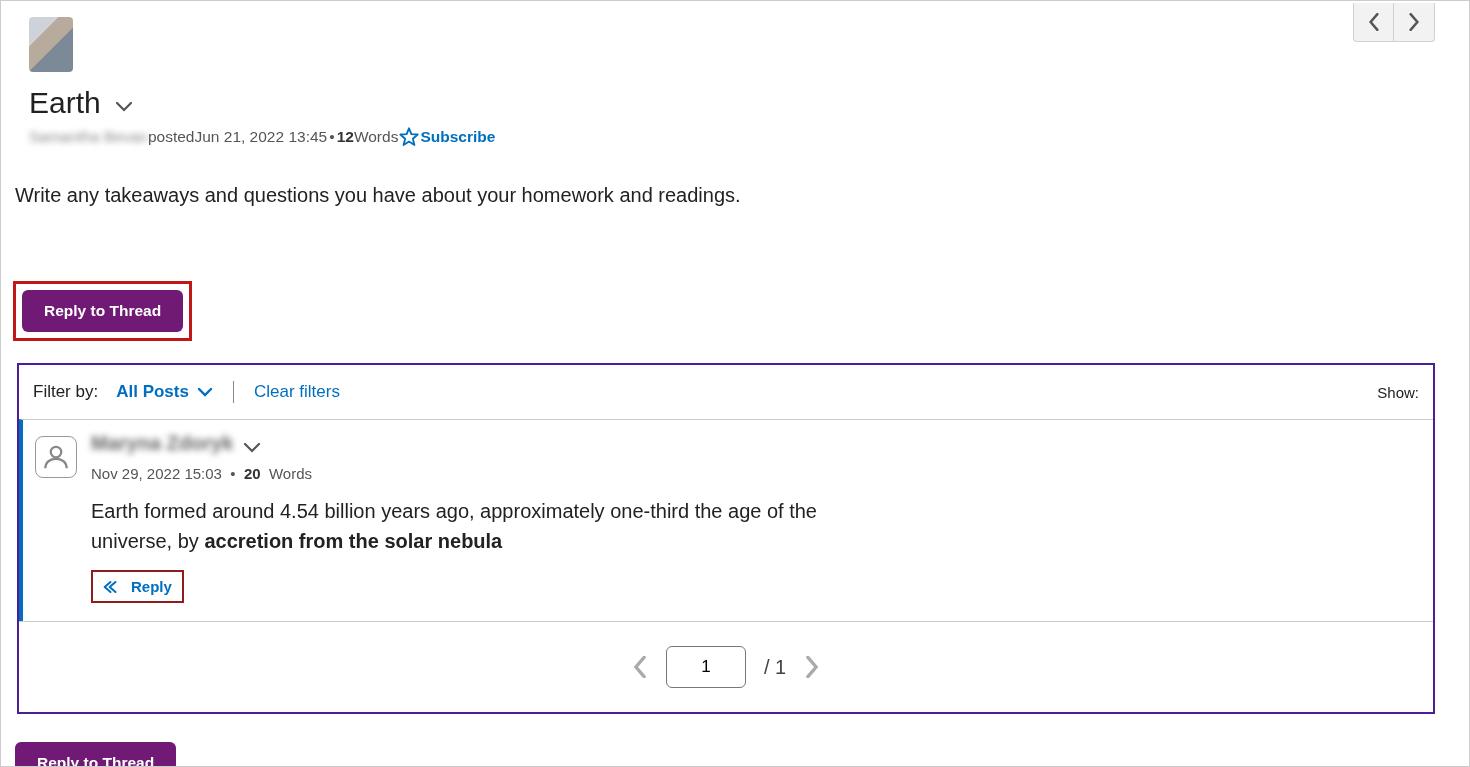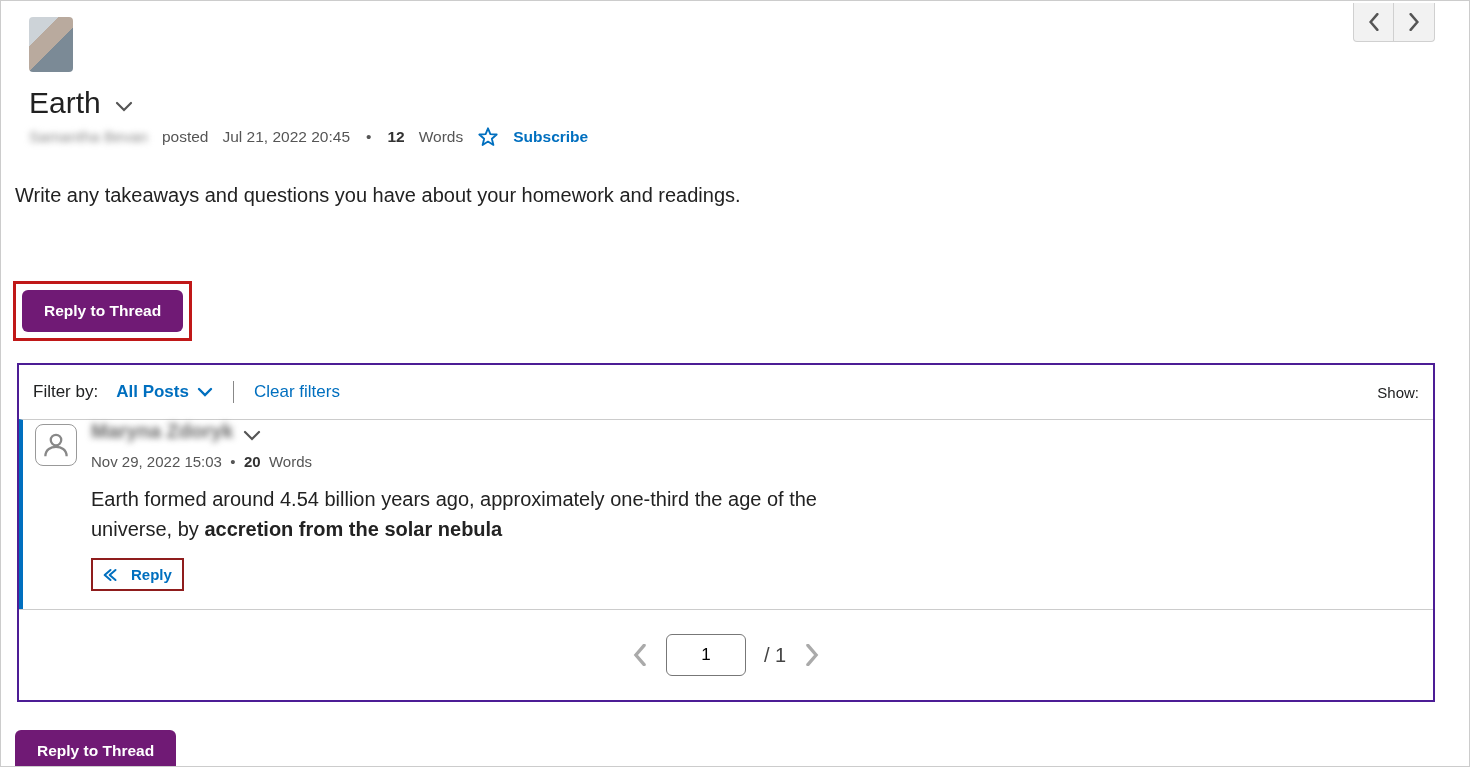--- a/index.html
+++ b/index.html
@@ -65,21 +65,21 @@
     color: #212121;
   }
   .chev-down-btn {
     color: #444;
     cursor: pointer;
     padding-top: 8px;
   }
   .meta-row {
     display: flex;
     align-items: center;
-    gap: 14px;
+    gap: 0;
     margin-top: 6px;
     font-size: 15.5px;
     color: #555;
   }
   .author-blur {
     color: #888;
     filter: blur(3px);
     -webkit-filter: blur(3px);
     user-select: none;
   }
@@ -134,21 +134,21 @@
     min-width: 250px;
     font-size: 16px;
     position: relative;
     background:#fff;
     cursor:pointer;
     display:flex; align-items:center; justify-content:space-between;
   }
   .reply-block {
     border-top: 1px solid #ccc;
     border-left: 4px solid #006fbf;
-    padding: 0 26px 18px 12px;
+    padding: 12px 26px 18px 12px;
     display:flex;
     gap:14px;
   }
   .reply-avatar {
     width:42px; height:42px;
     border:1.5px solid #999; border-radius:8px;
     display:flex; align-items:center; justify-content:center;
     color:#888; margin-top:4px;
   }
   .reply-body { flex:1; }
@@ -207,21 +207,21 @@
         <span class="title-text">Earth</span>
         <span class="chev-down-btn">
           <svg width="18" height="12" viewBox="0 0 18 12">
               <path d="M2 2 L9 9 L16 2" stroke="#555" stroke-width="2.2" fill="none" stroke-linecap="round"></path>
             </svg>
         </span>
       </div>
       <div class="meta-row">
         <span class="author-blur">Samantha Bevan</span>
         <span>posted</span>
-        <span>Jul 21, 2022 20:45</span>
+        <span>Jun 21, 2022 13:45</span>
         <span class="dot">•</span>
         <span class="bold">12</span>
         <span>Words</span>
         <span class="star-icon">
           <svg width="22" height="22" viewBox="0 0 24 24">
               <path d="M12 2.5 L14.6 8.8 L21.5 9.3 L16.2 13.9 L17.9 20.7 L12 17 L6.1 20.7 L7.8 13.9 L2.5 9.3 L9.4 8.8 Z" fill="none" stroke="currentColor" stroke-width="2" stroke-linejoin="round"></path>
             </svg>
         </span>
         <span class="subscribe-link">Subscribe</span>
       </div>

